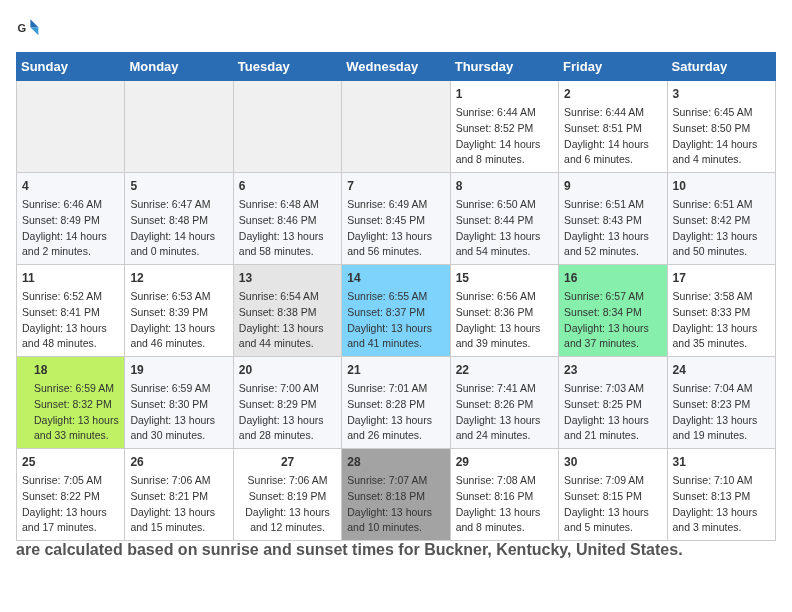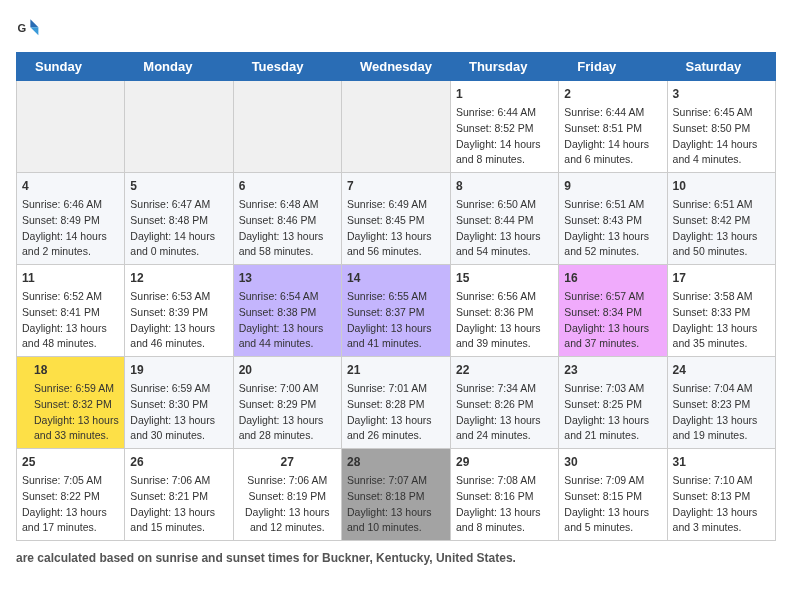--- a/index.html
+++ b/index.html
@@ -38,21 +38,21 @@
       color: #555;
     }
     .calendar-table {
       width: 100%;
       border-collapse: collapse;
       font-size: 11px;
     }
     .calendar-table th {
       background: #2a6db5;
       color: #fff;
-      padding: 6px 18px;
+      padding: 6px 4px;
       text-align: left;
       font-size: 13px;
       font-weight: bold;
       border: 1px solid #2a6db5;
     }
     .calendar-table td {
       border: 1px solid #ccc;
       vertical-align: top;
       padding: 4px 5px;
       width: calc(100% / 7);
@@ -76,22 +76,21 @@
     }
     .day-info {
       font-size: 10.5px;
       color: #333;
       line-height: 1.5;
     }
     .empty-cell {
       background: #f0f0f0 !important;
     }
     .footer-legend {
-      margin-top: 10px;
-      font-size: 12px;
+      font-size: 16px;
       color: #555;
     }
     .footer-legend span {
       font-weight: bold;
     }
   </style>
 </head>
 <body>
 
 <div class="header-section">
@@ -200,53 +199,53 @@
           <div class="day-info">Sunrise: 6:52 AM</div>
           <div class="day-info">Sunset: 8:41 PM</div>
           <div class="day-info">Daylight: 13 hours and 48 minutes.</div>
         </td>
         <td style="background: rgb(255, 255, 255); margin-top: 21px;">
           <span class="day-number">12</span>
           <div class="day-info">Sunrise: 6:53 AM</div>
           <div class="day-info">Sunset: 8:39 PM</div>
           <div class="day-info">Daylight: 13 hours and 46 minutes.</div>
         </td>
-        <td style="background: #c4b5fd;">
+        <td style="background: #e5e5e5;">
           <span class="day-number">13</span>
           <div class="day-info">Sunrise: 6:54 AM</div>
           <div class="day-info">Sunset: 8:38 PM</div>
           <div class="day-info">Daylight: 13 hours and 44 minutes.</div>
         </td>
-        <td style="background: #c4b5fd;">
+        <td style="background: #7dd3fc;">
           <span class="day-number">14</span>
           <div class="day-info">Sunrise: 6:55 AM</div>
           <div class="day-info">Sunset: 8:37 PM</div>
           <div class="day-info">Daylight: 13 hours and 41 minutes.</div>
         </td>
         <td style="background: rgb(255, 255, 255);">
           <span class="day-number">15</span>
           <div class="day-info">Sunrise: 6:56 AM</div>
           <div class="day-info">Sunset: 8:36 PM</div>
           <div class="day-info">Daylight: 13 hours and 39 minutes.</div>
         </td>
-        <td style="background: #f0abfc;">
+        <td style="background: #86efac;">
           <span class="day-number">16</span>
           <div class="day-info">Sunrise: 6:57 AM</div>
           <div class="day-info">Sunset: 8:34 PM</div>
           <div class="day-info">Daylight: 13 hours and 37 minutes.</div>
         </td>
         <td style="background: rgb(255, 255, 255);">
           <span class="day-number">17</span>
           <div class="day-info">Sunrise: 3:58 AM</div>
           <div class="day-info">Sunset: 8:33 PM</div>
           <div class="day-info">Daylight: 13 hours and 35 minutes.</div>
         </td>
       </tr>
       <tr>
-        <td style="background: #fde047; padding-left: 17px;">
+        <td style="background: #bef264; padding-left: 17px;">
           <span class="day-number">18</span>
           <div class="day-info">Sunrise: 6:59 AM</div>
           <div class="day-info">Sunset: 8:32 PM</div>
           <div class="day-info">Daylight: 13 hours and 33 minutes.</div>
         </td>
         <td style="background: rgb(245, 247, 250);">
           <span class="day-number">19</span>
           <div class="day-info">Sunrise: 6:59 AM</div>
           <div class="day-info">Sunset: 8:30 PM</div>
           <div class="day-info">Daylight: 13 hours and 30 minutes.</div>
@@ -258,21 +257,21 @@
           <div class="day-info">Daylight: 13 hours and 28 minutes.</div>
         </td>
         <td style="background: rgb(245, 247, 250);">
           <span class="day-number">21</span>
           <div class="day-info">Sunrise: 7:01 AM</div>
           <div class="day-info">Sunset: 8:28 PM</div>
           <div class="day-info">Daylight: 13 hours and 26 minutes.</div>
         </td>
         <td style="background: rgb(245, 247, 250);">
           <span class="day-number">22</span>
-          <div class="day-info">Sunrise: 7:34 AM</div>
+          <div class="day-info">Sunrise: 7:41 AM</div>
           <div class="day-info">Sunset: 8:26 PM</div>
           <div class="day-info">Daylight: 13 hours and 24 minutes.</div>
         </td>
         <td style="background: rgb(245, 247, 250);">
           <span class="day-number">23</span>
           <div class="day-info">Sunrise: 7:03 AM</div>
           <div class="day-info">Sunset: 8:25 PM</div>
           <div class="day-info">Daylight: 13 hours and 21 minutes.</div>
         </td>
         <td style="background: rgb(245, 247, 250);">

